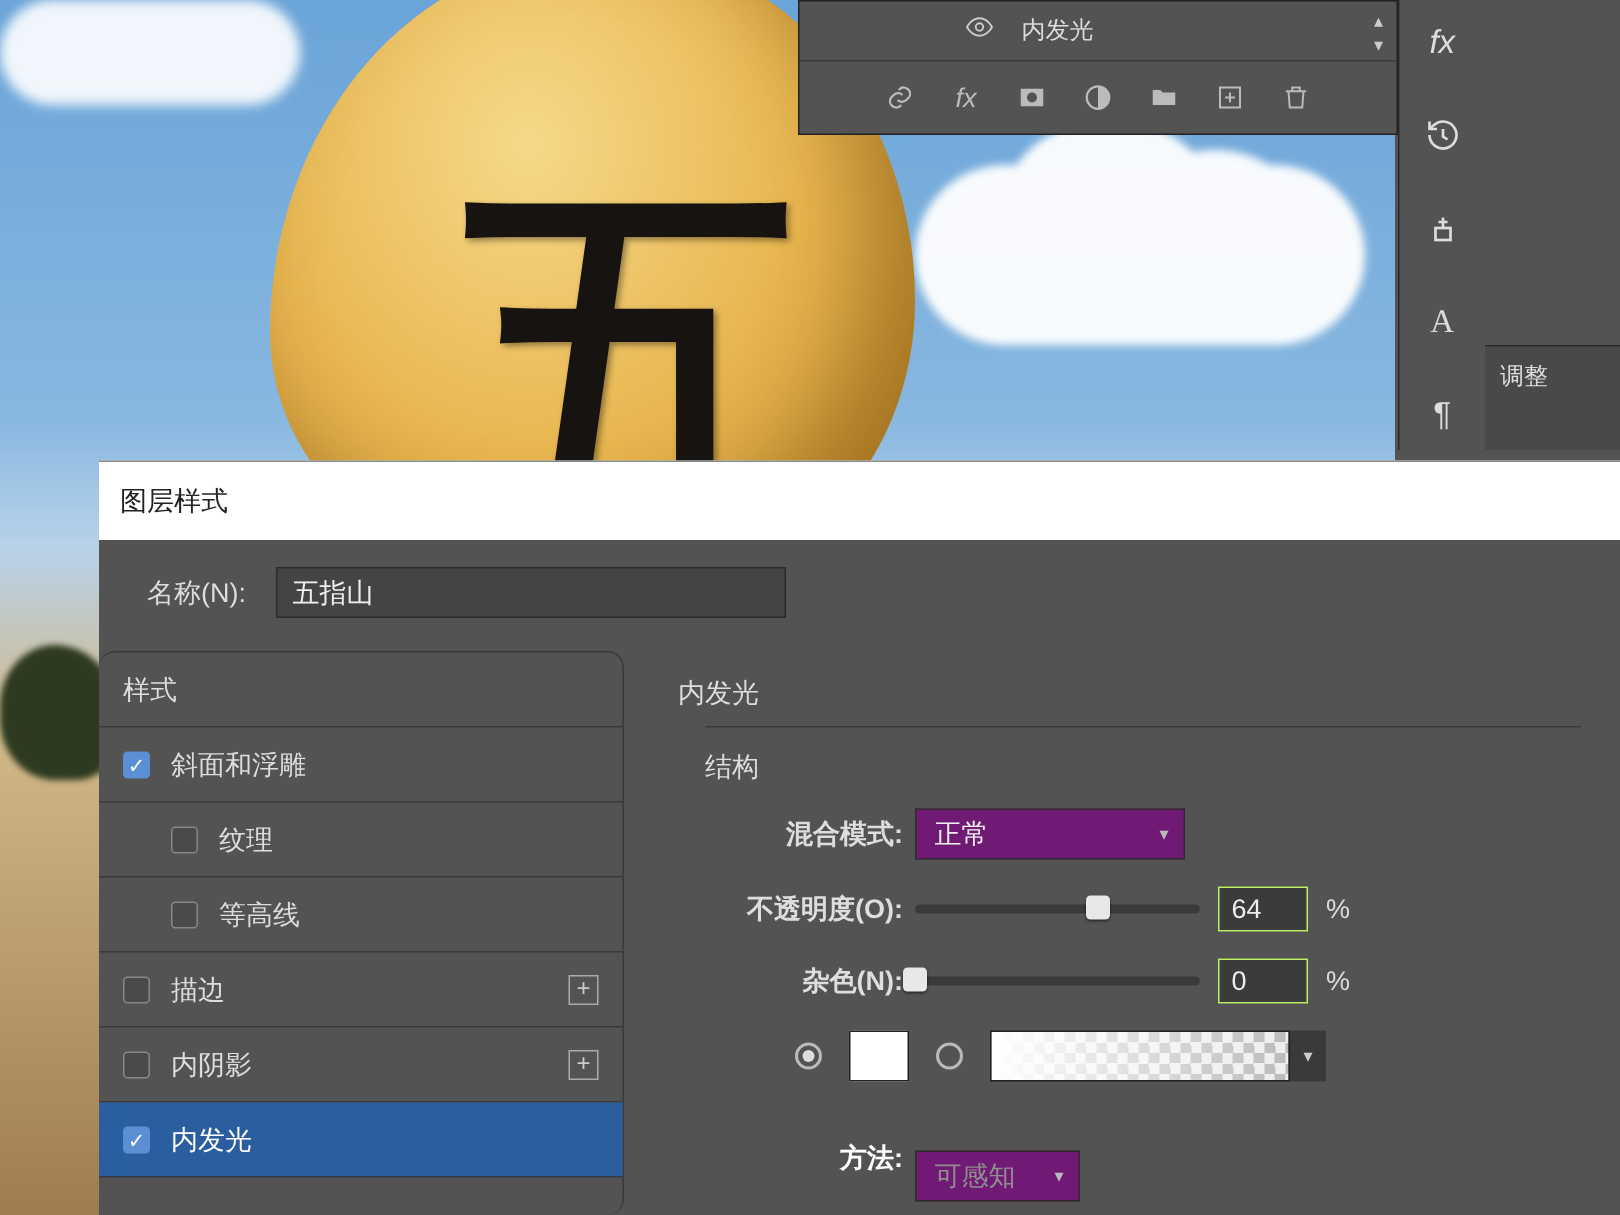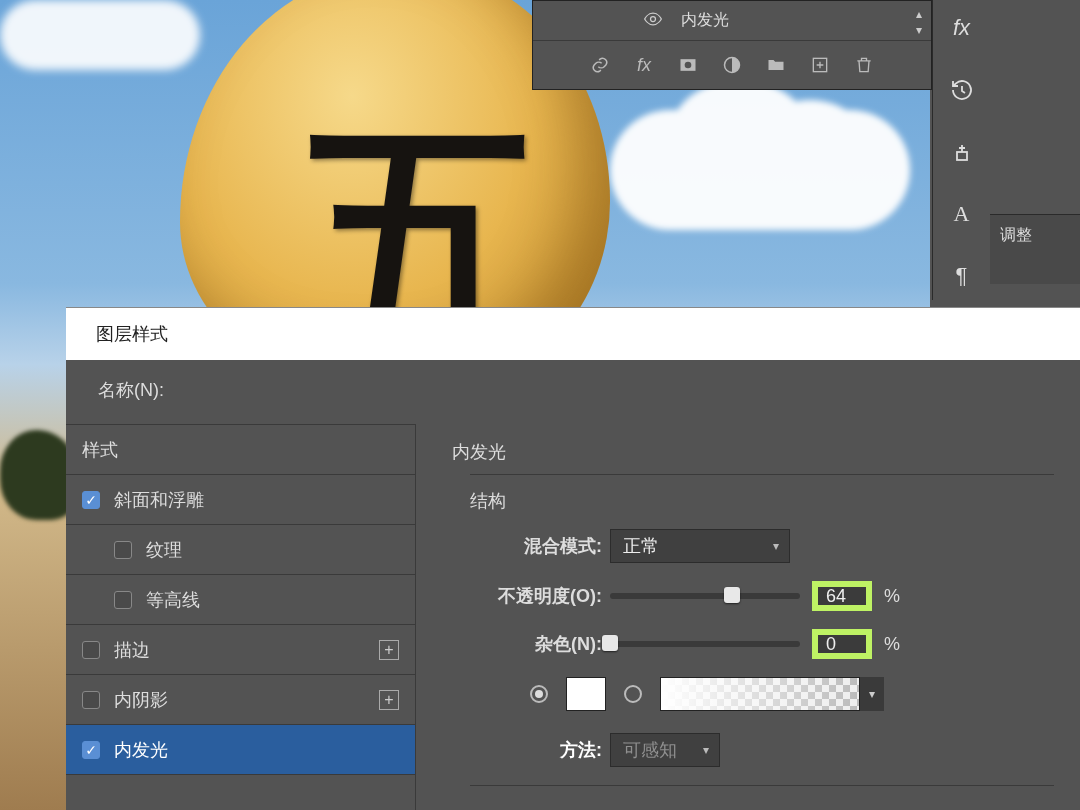--- a/index.html
+++ b/index.html
@@ -45,41 +45,41 @@
   .footer-ico svg { width:20px; height:20px; }
   .collapse-arrows { position:absolute; right:0; top:6px; width:24px; color:#ccc; font-size:12px; display:flex; flex-direction:column; align-items:center; gap:2px; }
 
   
   .right-strip {
     position:absolute; top:0; right:90px; width:58px; height:300px; background:#535353; border-left:1px solid #2a2a2a;
     display:flex; flex-direction:column; align-items:center; padding-top:14px; gap:34px; color:#ddd;
   }
   .right-strip .ico { width:28px; height:28px; display:flex; align-items:center; justify-content:center; font-size:22px; }
   .right-strip .ico svg { width:24px; height:24px; }
-  .adjust-panel { position:absolute; top:214px; right:0; width:90px; height:70px; background:#494949; color:#ddd; font-size:16px; padding:10px; border-top:1px solid #2a2a2a; }
+  .adjust-panel { position:absolute; top:230px; right:0; width:90px; height:70px; background:#494949; color:#ddd; font-size:16px; padding:10px; border-top:1px solid #2a2a2a; }
 
   
   .dialog {
     position:absolute; left:66px; top:307px; right:0; bottom:0;
     background:#fff; border-top:1px solid #888;
   }
   .dlg-title {
-    height:52px; display:flex; align-items:center; padding:0 30px;
+    height:52px; display:flex; align-items:center; padding:0 14px;
     font-size:18px; color:#222; background:#fff;
   }
   .dlg-body { background:#535353; height:calc(100% - 52px); display:flex; flex-direction:column; }
 
   .name-row { display:flex; align-items:center; gap:20px; padding:18px 20px 22px 32px; }
   .name-row label { color:#ddd; font-size:18px; }
   .name-input { width:340px; height:34px; background:#444; border:1px solid #2c2c2c; color:#eee; font-size:18px; padding:0 10px; }
 
   .dlg-columns { display:flex; flex:1; min-height:0; }
 
   
-  .fx-list { width:350px; border-right:1px solid #3a3a3a; border-top:1px solid #3a3a3a; }
+  .fx-list { width:350px; border-right:1px solid #3a3a3a; border-top:1px solid #3a3a3a;border-radius:11px; }
   .fx-header, .fx-row {
     display:flex; align-items:center; height:50px; padding:0 16px;
     color:#ddd; font-size:18px; border-bottom:1px solid #3a3a3a;
   }
   .fx-header { font-weight:400; }
   .fx-row { justify-content:space-between; }
   .fx-row.indent { padding-left:48px; }
   .fx-row.selected { background:#2a5e9e; color:#fff; }
   .fx-row .left { display:flex; align-items:center; gap:14px; }
   .chk {
@@ -91,34 +91,34 @@
   .plus-box { width:20px; height:20px; border:1px solid #aaa; color:#ccc; display:flex; align-items:center; justify-content:center; font-size:16px; }
 
   
   .settings { flex:1; padding:10px 26px 0 36px; color:#ddd; font-size:18px; }
   .sec-title { margin:6px 0 10px 0; }
   .sub-title { margin:6px 0 16px 18px; }
   .form-row { display:flex; align-items:center; margin-bottom:18px; }
   .form-row .lbl { width:140px; text-align:right; padding-right:8px; color:#ddd;font-weight:bold; }
   .lbl.dim { color:#ffffff; }
   .sel {
-    width:180px; height:34px; background:#404040; border:1px solid #2c2c2c; color:#eee;
+    width:180px; height:34px; background:#701a75; border:1px solid #2c2c2c; color:#eee;
     display:flex; align-items:center; justify-content:space-between; padding:0 10px 0 12px;
   }
   .sel.sm { width:110px; }
-  .sel.dim { color:#8f8f8f; }
+  .sel.dim { color:#8f8f8f;margin-top:24px; }
   .chev { font-size:12px; color:#bbb; }
   .slider-wrap { display:flex; align-items:center; gap:12px; flex:1; }
   .slider { position:relative; height:6px; width:190px; background:#3a3a3a; border-radius:3px; }
   .slider .thumb {
     position:absolute; top:-6px; width:16px; height:16px; border-radius:3px;
     background:#e8e8e8; box-shadow:0 1px 2px rgba(0,0,0,.6);
     transform:translateX(-50%);
   }
-  .numbox { width:60px; height:30px; background:#3b3b3b; border:6px solid #bef264; color:#eee; padding:0 8px; display:flex; align-items:center; }
+  .numbox { width:60px; height:30px; background:#3b3b3b; border:1px solid #bef264; color:#eee; padding:0 8px; display:flex; align-items:center; }
   .pct { color:#ddd; }
 
   .color-row { display:flex; align-items:center; gap:18px; margin:10px 0 22px 60px; }
   .radio { width:18px; height:18px; border:2px solid #bbb; border-radius:50%; display:inline-flex; align-items:center; justify-content:center; }
   .radio.checked .dot { width:8px; height:8px; background:#ddd; border-radius:50%; }
   .swatch { width:40px; height:34px; background:#fff; border:1px solid #222; }
   .gradient-box {
     width:200px; height:34px; border:1px solid #222;
     background:
       linear-gradient(90deg, rgba(255,255,255,1) 0%, rgba(255,255,255,0) 100%),
@@ -209,20 +209,21 @@
 </div>
 <div class="adjust-panel">
   <span>调整</span>
 </div>
 
 <div class="dialog">
   <div class="dlg-title">图层样式</div>
   <div class="dlg-body">
     <div class="name-row">
       <label>名称(N):</label>
+      <input class="name-input" value="五指山" style="">
     </div>
 
     <div class="dlg-columns">
 
       <div class="fx-list">
         <div class="fx-header">样式</div>
         <div class="fx-row">
           <span class="left">
               <span class="chk checked"></span>
               <span>斜面和浮雕</span>

